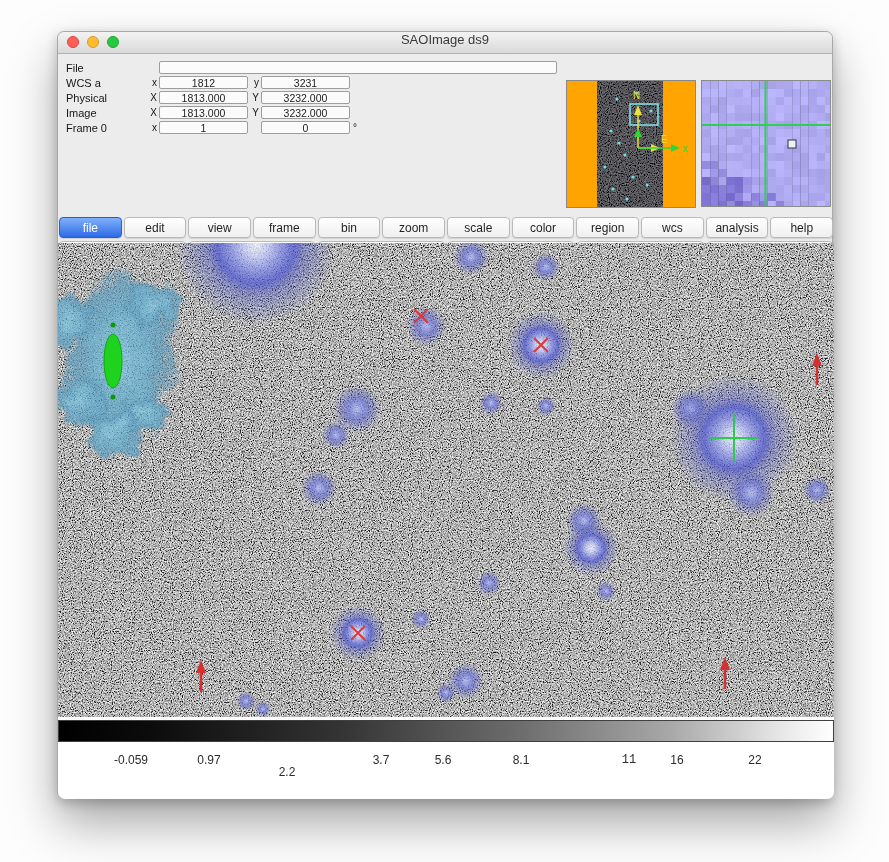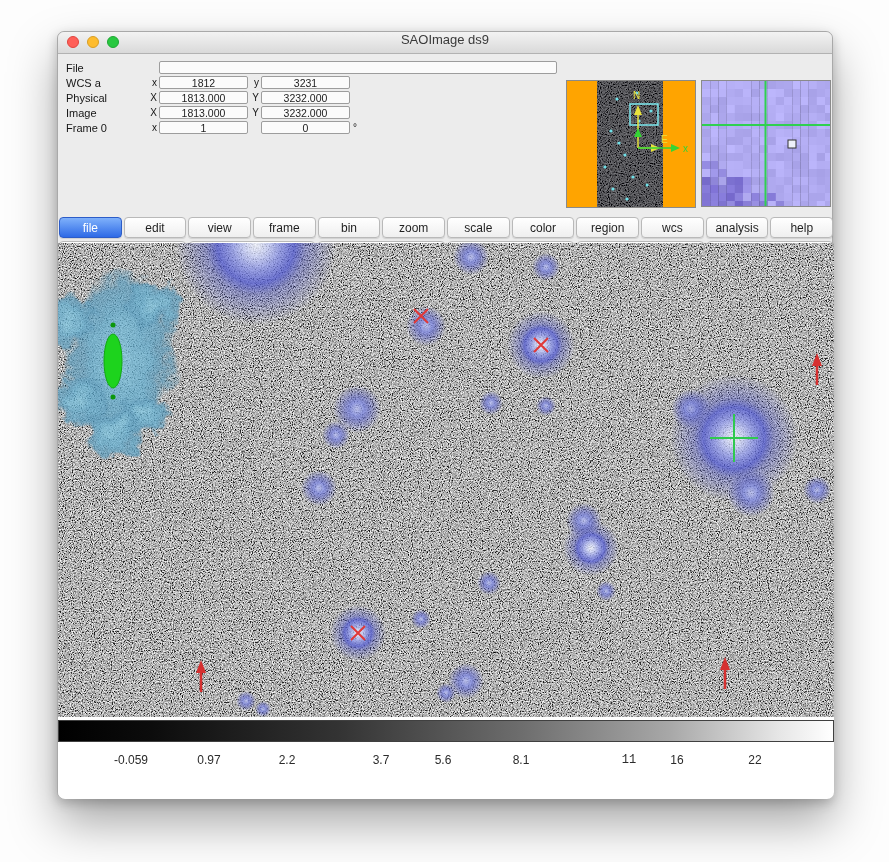--- a/index.html
+++ b/index.html
@@ -534,21 +534,21 @@
           </g>
         </g>
     </svg>
   </div>
 
   <div class="bottom">
     <div class="colorbar"></div>
     <div class="ticks">
         <span class="tick" style="left: 73px;">-0.059</span>
         <span class="tick" style="left: 151px; text-align: center;">0.97</span>
-        <span class="tick" style="left: 229px;">2.2</span>
+        <span class="tick" style="left: 229px; margin-top: 12px;">2.2</span>
         <span class="tick" style="left: 323px;">3.7</span>
         <span class="tick" style="left: 385px; text-align: right;">5.6</span>
         <span class="tick" style="left: 463px; text-align: center;">8.1</span>
         <span class="tick" style="left: 571px; font-family: Liberation Mono, monospace;">11</span>
         <span class="tick" style="left: 619px;">16</span>
         <span class="tick" style="left: 697px; text-align: center;">22</span>
       </div>
   </div>
 
 </div>

